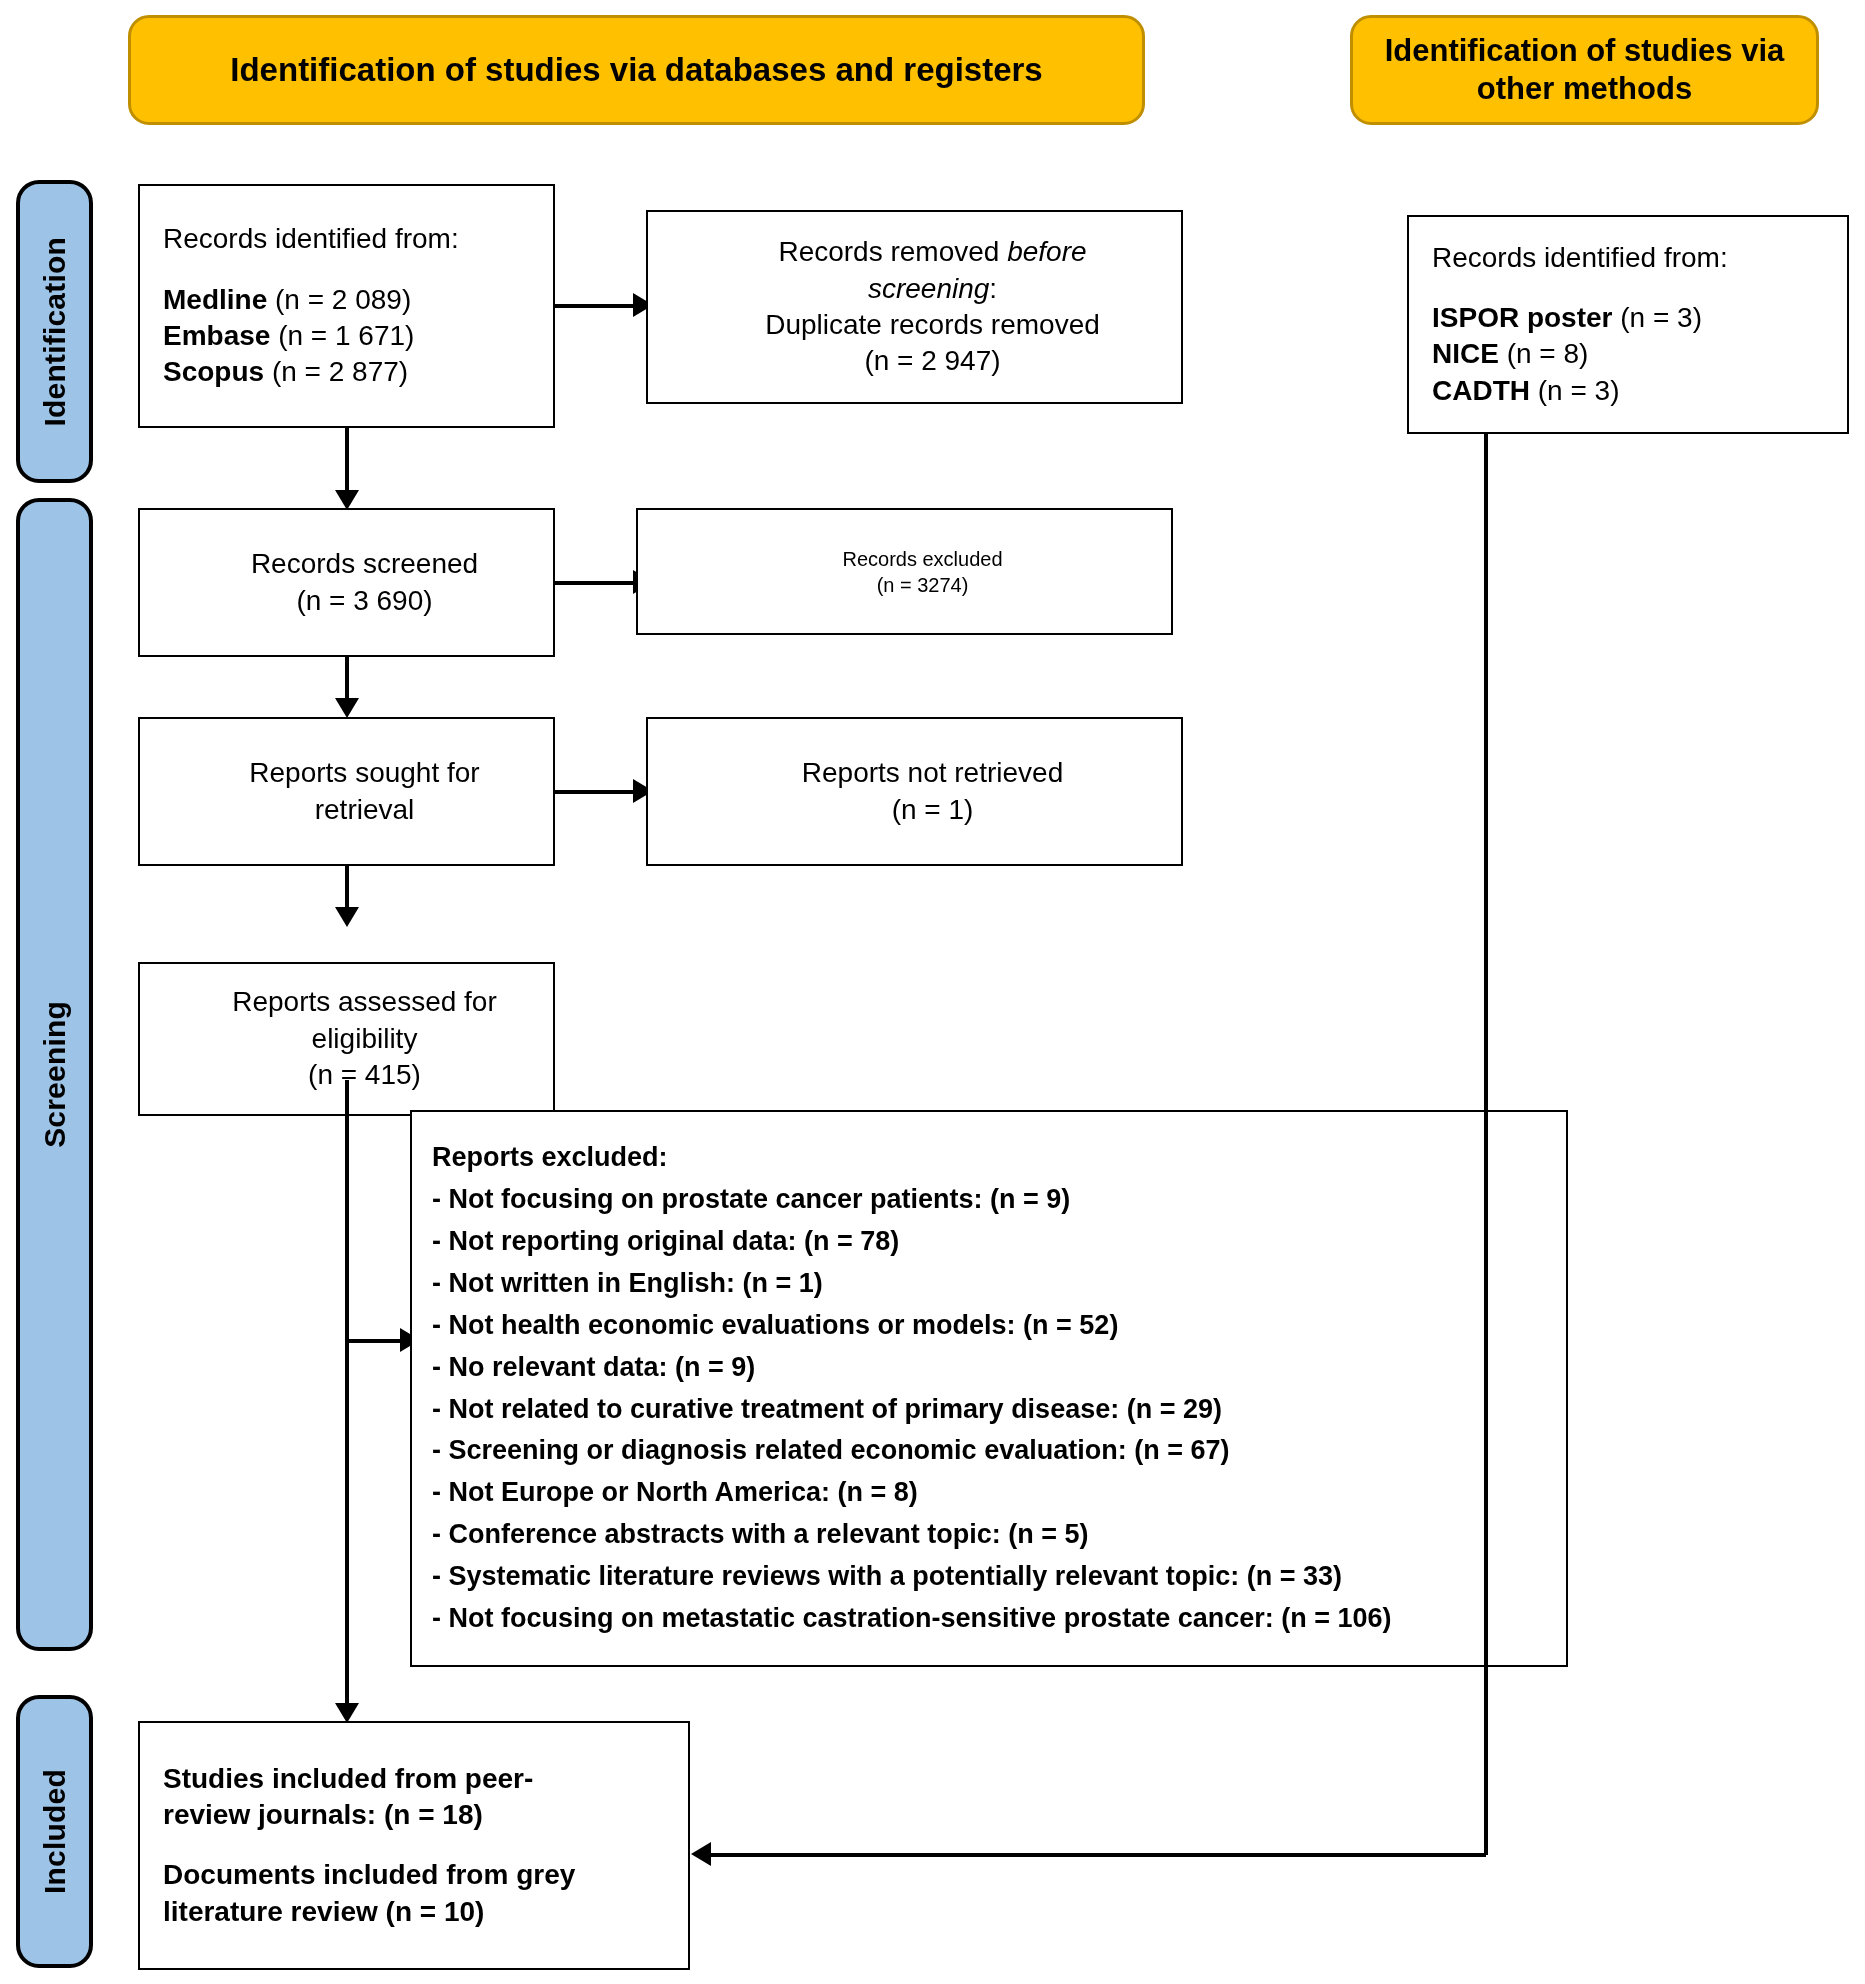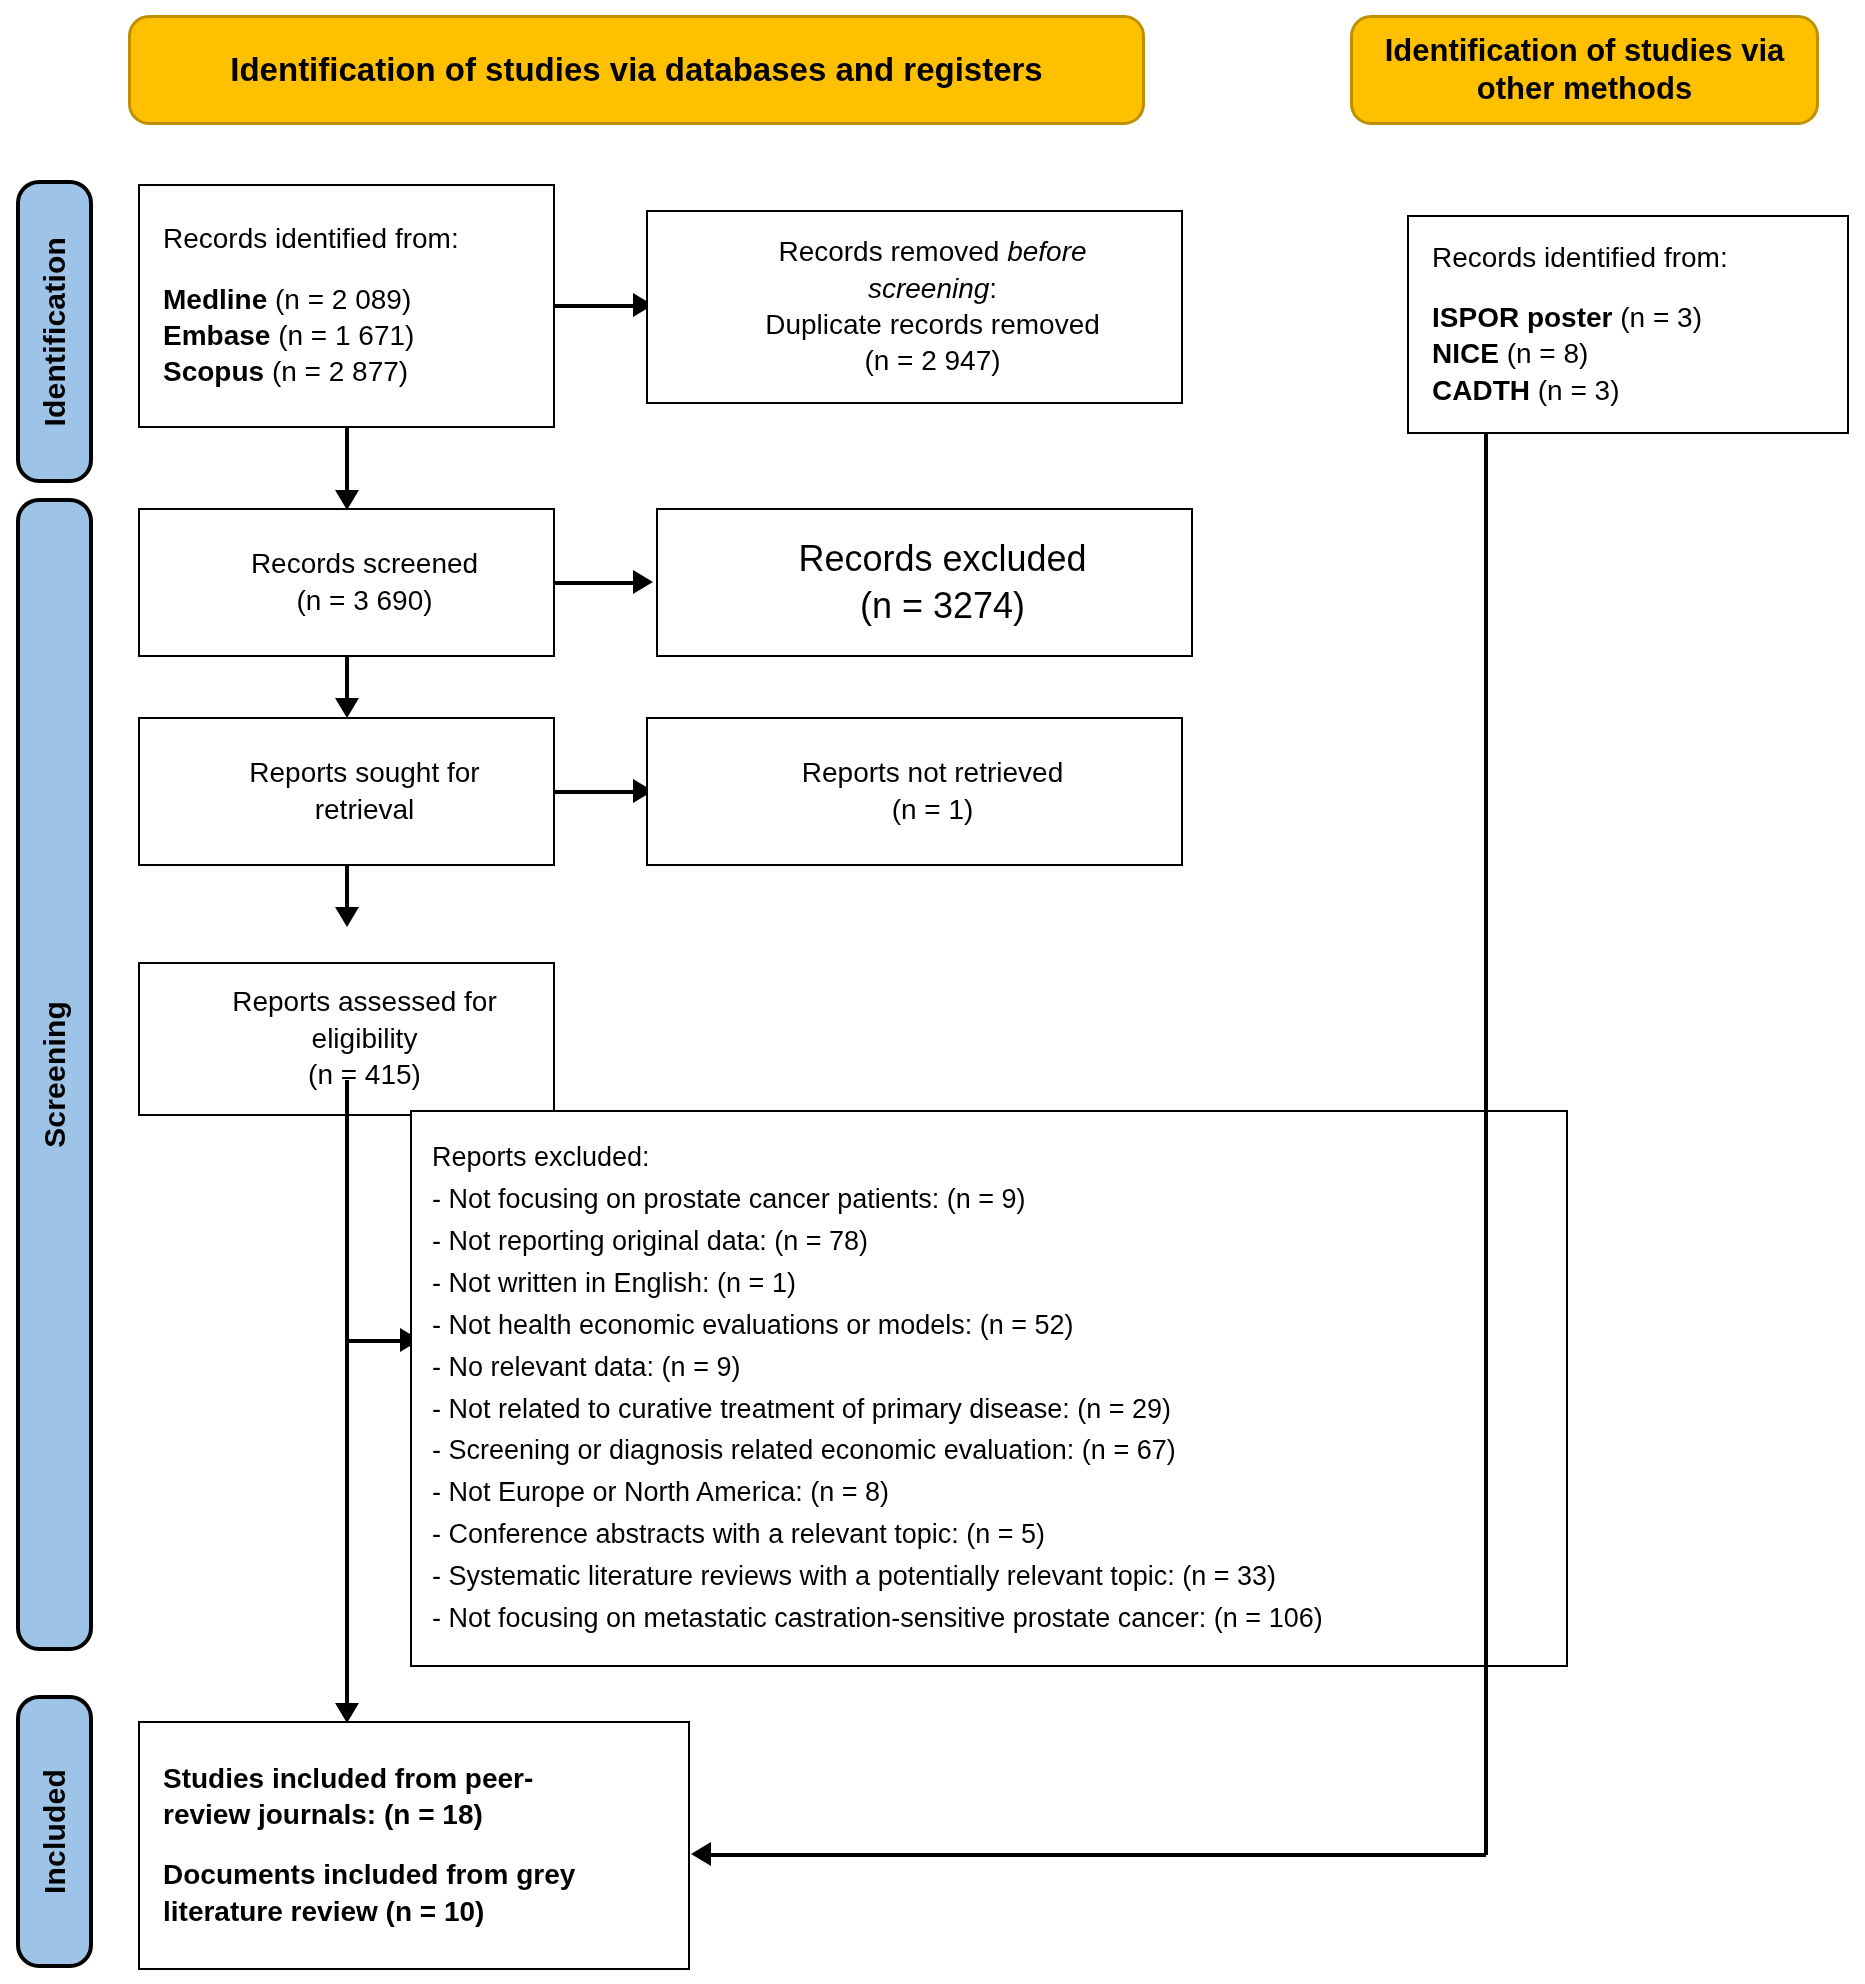--- a/index.html
+++ b/index.html
@@ -170,21 +170,21 @@
   <div class="abs node center" style="left:138px; top:508px; width:417px; height:149px; font-size:28px;">
     <div class="pad">
       <span class="ln">Records screened</span>
       <span class="ln">(n = 3 690)</span>
     </div>
   </div>
 
   <div class="hline" style="left:555px; top:581px; width:80px;"></div>
   <div class="arrow-right" style="left:633px; top:570px;"></div>
 
-  <div class="abs node center" style="left:656px; top:508px; width:537px; height:149px; font-size:36px;">
+  <div class="abs node center" style="left:636px; top:508px; width:537px; height:127px; font-size:20px;">
     <div class="pad">
       <span class="ln">Records excluded</span>
       <span class="ln">(n = 3274)</span>
     </div>
   </div>
 
   <div class="vline" style="left:345px; top:657px; height:55px;"></div>
   <div class="arrow-down" style="left:335px; top:698px;"></div>
 
   <div class="abs node center" style="left:138px; top:717px; width:417px; height:149px; font-size:28px;">
@@ -212,21 +212,21 @@
       <span class="ln">Reports assessed for</span>
       <span class="ln">eligibility</span>
       <span class="ln">(n = 415)</span>
     </div>
   </div>
 
   <div class="vline" style="left:345px; top:1080px; height:630px;"></div>
   <div class="hline" style="left:345px; top:1339px; width:57px;"></div>
   <div class="arrow-right" style="left:400px; top:1328px;"></div>
 
-  <div class="abs node left" style="left:410px; top:1110px; width:1158px; height:557px; font-size:27px; line-height:1.55;">
+  <div class="abs node left" style="left:410px; top:1110px; width:1158px; height:557px; font-size:27px; line-height:1.55;font-weight:bold;">
     <div class="pad" style="padding:0 20px;">
       <span class="ln">Reports excluded:</span>
       <span class="ln">- Not focusing on prostate cancer patients: (n = 9)</span>
       <span class="ln">- Not reporting original data: (n = 78)</span>
       <span class="ln">- Not written in English: (n = 1)</span>
       <span class="ln">- Not health economic evaluations or models: (n = 52)</span>
       <span class="ln">- No relevant data: (n = 9)</span>
       <span class="ln">- Not related to curative treatment of primary disease: (n = 29)</span>
       <span class="ln">- Screening or diagnosis related economic evaluation: (n = 67)</span>
       <span class="ln">- Not Europe or North America: (n = 8)</span>

